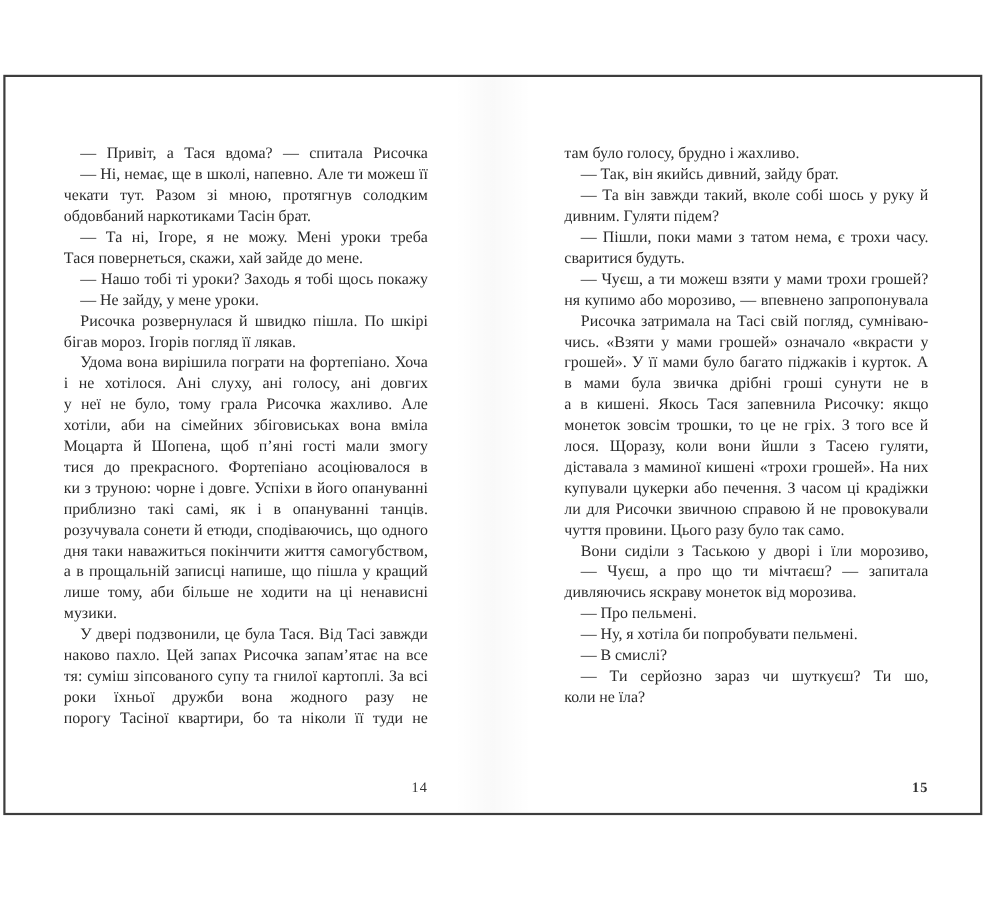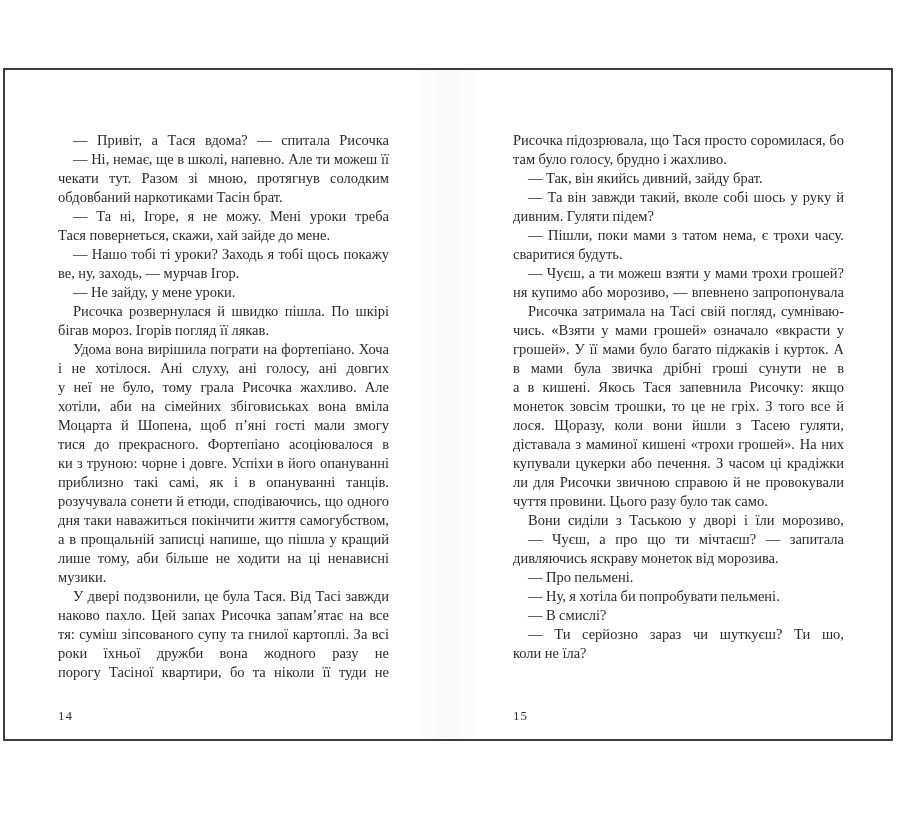--- a/index.html
+++ b/index.html
@@ -51,44 +51,43 @@
     overflow: hidden;
     white-space: normal;
     word-spacing: -0.2px;
   }
   .line.end { text-align-last: left; }
   .line.ind { text-indent: 15px; }
   .page-num {
     position: absolute;
     top: 638px;
     width: 331px;
-    text-align: left;
+    text-align: right;
     font-size: 13px;
     letter-spacing: 1px;
     color: #333333;
   }
   .page-num.left  { left: 53px; }
-  .page-num.right { left: 508px; }
+  .page-num.right { left: 508px; font-weight: bold; }
 </style>
 </head>
 <body>
 
 <div class="stage">
   <div class="book">
     <div class="gutter"></div>
 
     <div class="text-col left">
         <div class="line ind">— Привіт, а Тася вдома? — спитала Рисочка здавленим</div>
         <div class="line ind">— Ні, немає, ще в школі, напевно. Але ти можеш її по-</div>
         <div class="line">чекати тут. Разом зі мною, протягнув солодким голосом</div>
         <div class="line end">обдовбаний наркотиками Тасін брат.</div>
         <div class="line ind">— Та ні, Ігоре, я не можу. Мені уроки треба робити. Коли</div>
         <div class="line end">Тася повернеться, скажи, хай зайде до мене.</div>
         <div class="line ind">— Нашо тобі ті уроки? Заходь я тобі щось покажу ціка-</div>
-        <div class="line end">ве, ну, заходь, — мурчав Ігор.</div>
         <div class="line ind end">— Не зайду, у мене уроки.</div>
         <div class="line ind">Рисочка розвернулася й швидко пішла. По шкірі про-</div>
         <div class="line end">бігав мороз. Ігорів погляд її лякав.</div>
         <div class="line ind">Удома вона вирішила пограти на фортепіано. Хоча їй</div>
         <div class="line">і не хотілося. Ані слуху, ані голосу, ані довгих пальців</div>
         <div class="line">у неї не було, тому грала Рисочка жахливо. Але батьки</div>
         <div class="line">хотіли, аби на сімейних збіговиськах вона вміла давати</div>
         <div class="line">Моцарта й Шопена, щоб п’яні гості мали змогу долучи-</div>
         <div class="line">тися до прекрасного. Фортепіано асоціювалося в Рисоч-</div>
         <div class="line">ки з труною: чорне і довге. Успіхи в його опануванні були</div>
@@ -100,21 +99,20 @@
         <div class="line end">музики.</div>
         <div class="line ind">У двері подзвонили, це була Тася. Від Тасі завжди од-</div>
         <div class="line">наково пахло. Цей запах Рисочка запам’ятає на все жит-</div>
         <div class="line">тя: суміш зіпсованого супу та гнилої картоплі. За всі</div>
         <div class="line">роки їхньої дружби вона жодного разу не переступила</div>
         <div class="line end">порогу Тасіної квартири, бо та ніколи її туди не пускала.</div>
       </div>
     <div class="page-num left">14</div>
 
     <div class="text-col right">
-        <div class="line">Рисочка підозрювала, що Тася просто соромилася, бо</div>
         <div class="line end">там було голосу, брудно і жахливо.</div>
         <div class="line ind end">— Так, він якийсь дивний, зайду брат.</div>
         <div class="line ind">— Та він завжди такий, вколе собі шось у руку й стає</div>
         <div class="line end">дивним. Гуляти підем?</div>
         <div class="line ind">— Пішли, поки мами з татом нема, є трохи часу. Потім</div>
         <div class="line end">сваритися будуть.</div>
         <div class="line ind">— Чуєш, а ти можеш взяти у мами трохи грошей? Печен-</div>
         <div class="line end">ня купимо або морозиво, — впевнено запропонувала Тася.</div>
         <div class="line ind">Рисочка затримала на Тасі свій погляд, сумніваю-</div>
         <div class="line">чись. «Взяти у мами грошей» означало «вкрасти у мами</div>

